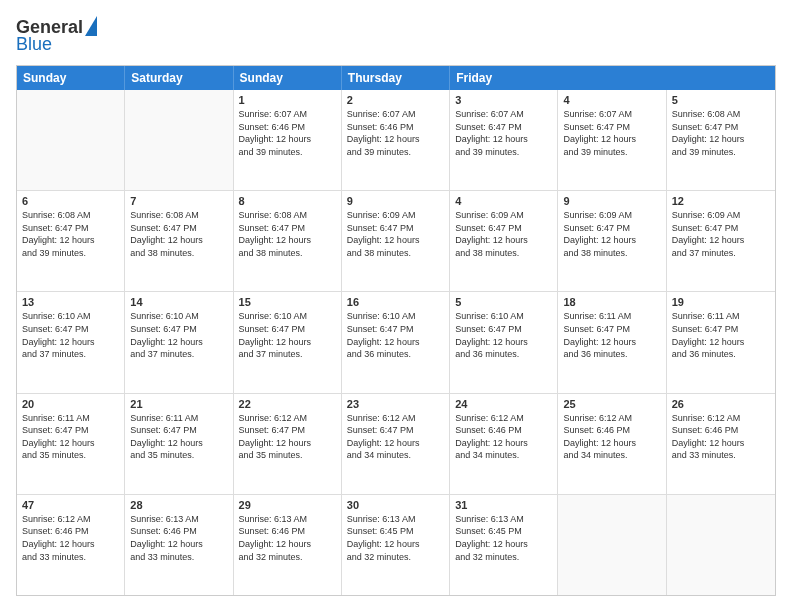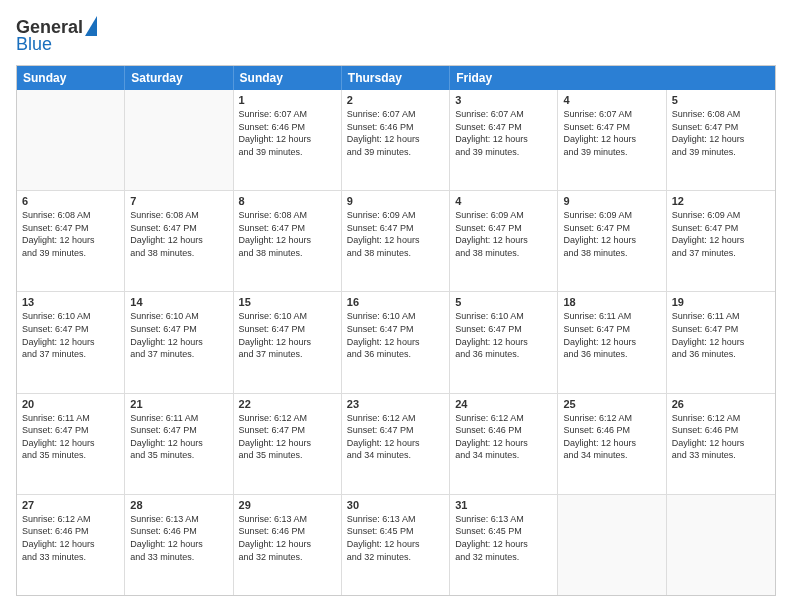--- a/index.html
+++ b/index.html
@@ -318,21 +318,21 @@
           <div class="cal-cell">
             <span class="day-num">26</span>
             <div class="day-info" style="white-space: pre-line;">Sunrise: 6:12 AM
 Sunset: 6:46 PM
 Daylight: 12 hours
 and 33 minutes.</div>
           </div>
         </div>
         <div class="cal-week">
           <div class="cal-cell">
-            <span class="day-num">27</span>
+            <span class="day-num">47</span>
             <div class="day-info" style="white-space: pre-line;">Sunrise: 6:12 AM
 Sunset: 6:46 PM
 Daylight: 12 hours
 and 33 minutes.</div>
           </div>
           <div class="cal-cell">
             <span class="day-num">28</span>
             <div class="day-info" style="white-space: pre-line;">Sunrise: 6:13 AM
 Sunset: 6:46 PM
 Daylight: 12 hours

